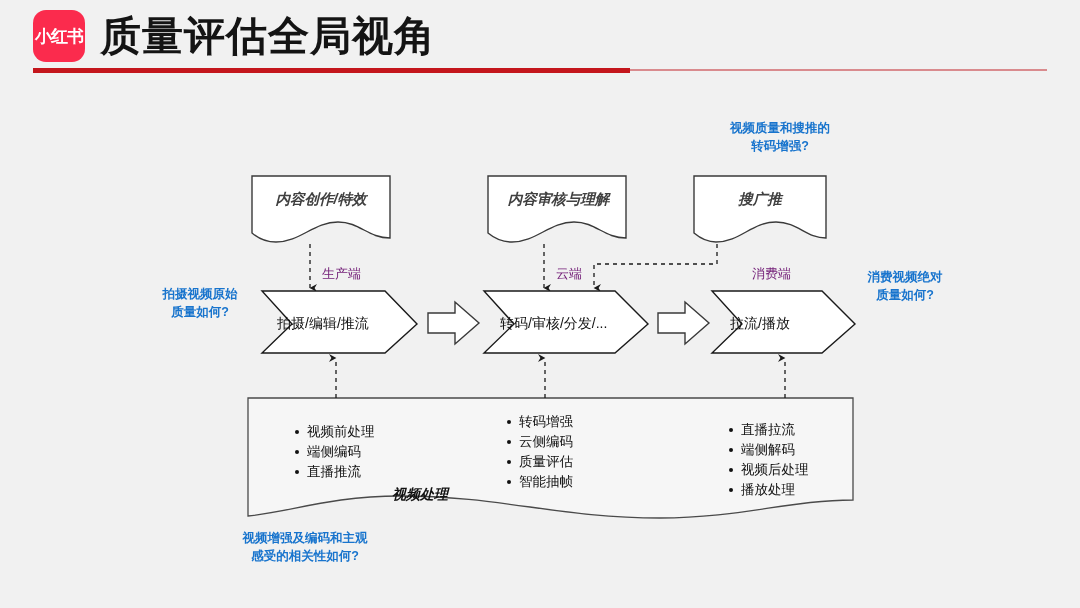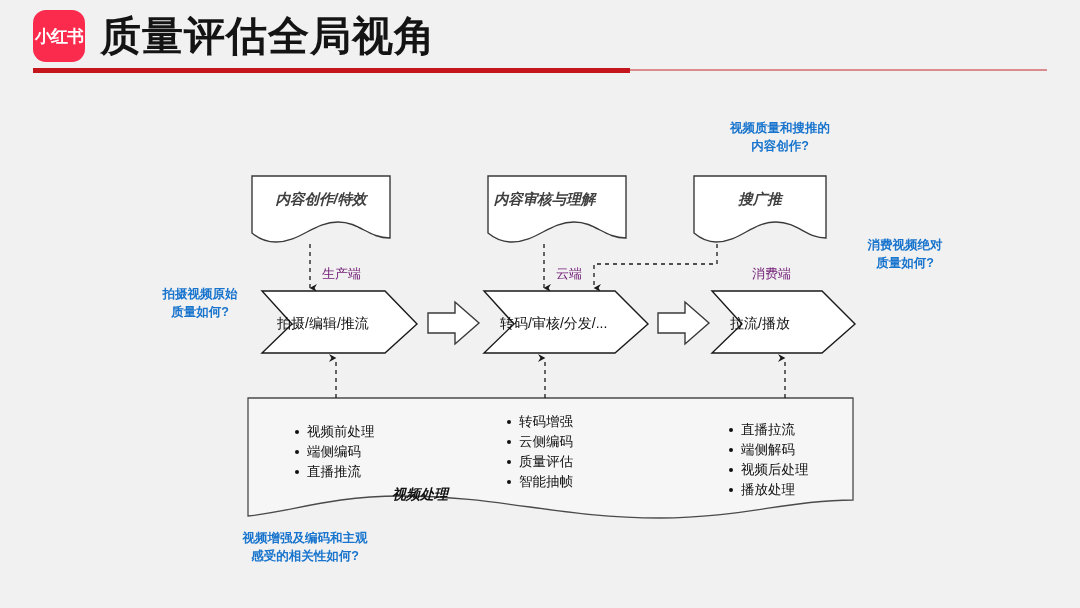--- a/index.html
+++ b/index.html
@@ -132,30 +132,30 @@
                C560,518 500,496 400,496
                C330,496 290,512 248,516 Z" fill="#f6f6f6" stroke="#4a4a4a" stroke-width="1.3"></path>
     </g>
 
     <line x1="336" y1="398" x2="336" y2="358" stroke="#1a1a1a" stroke-width="1.3" stroke-dasharray="4,4" marker-end="url(#arrowUp)"></line>
     <line x1="545" y1="398" x2="545" y2="358" stroke="#1a1a1a" stroke-width="1.3" stroke-dasharray="4,4" marker-end="url(#arrowUp)"></line>
     <line x1="785" y1="398" x2="785" y2="358" stroke="#1a1a1a" stroke-width="1.3" stroke-dasharray="4,4" marker-end="url(#arrowUp)"></line>
   </svg>
 
   <div class="blue-note" style="left:690px;top:119px;width:180px;">视频质量和搜推的
-内容创作?</div>
+转码增强?</div>
   <div class="blue-note" style="left:130px;top:285px;width:140px;">拍摄视频原始
 质量如何?</div>
-  <div class="blue-note" style="left:835px;top:236px;width:140px;">消费视频绝对
+  <div class="blue-note" style="left:835px;top:268px;width:140px;">消费视频绝对
 质量如何?</div>
   <div class="blue-note" style="left:200px;top:529px;width:210px;">视频增强及编码和主观
 感受的相关性如何?</div>
 
   <div class="doc-label" style="left:252px;top:190px;width:138px;">内容创作/特效</div>
-  <div class="doc-label" style="left:488px;top:190px;width:113px;">内容审核与理解</div>
+  <div class="doc-label" style="left:488px;top:190px;width:113px;padding-left:14px;">内容审核与理解</div>
   <div class="doc-label" style="left:694px;top:190px;width:132px;">搜广推</div>
 
   <div class="stage-label" style="left:322px;top:266px;">生产端</div>
   <div class="stage-label" style="left:556px;top:266px;">云端</div>
   <div class="stage-label" style="left:752px;top:266px;">消费端</div>
 
   <div class="chev-label" style="left:277px;top:314px;width:125px;">拍摄/编辑/推流</div>
   <div class="chev-label" style="left:500px;top:314px;width:132px;">转码/审核/分发/...</div>
   <div class="chev-label" style="left:730px;top:314px;width:110px;">拉流/播放</div>
 

